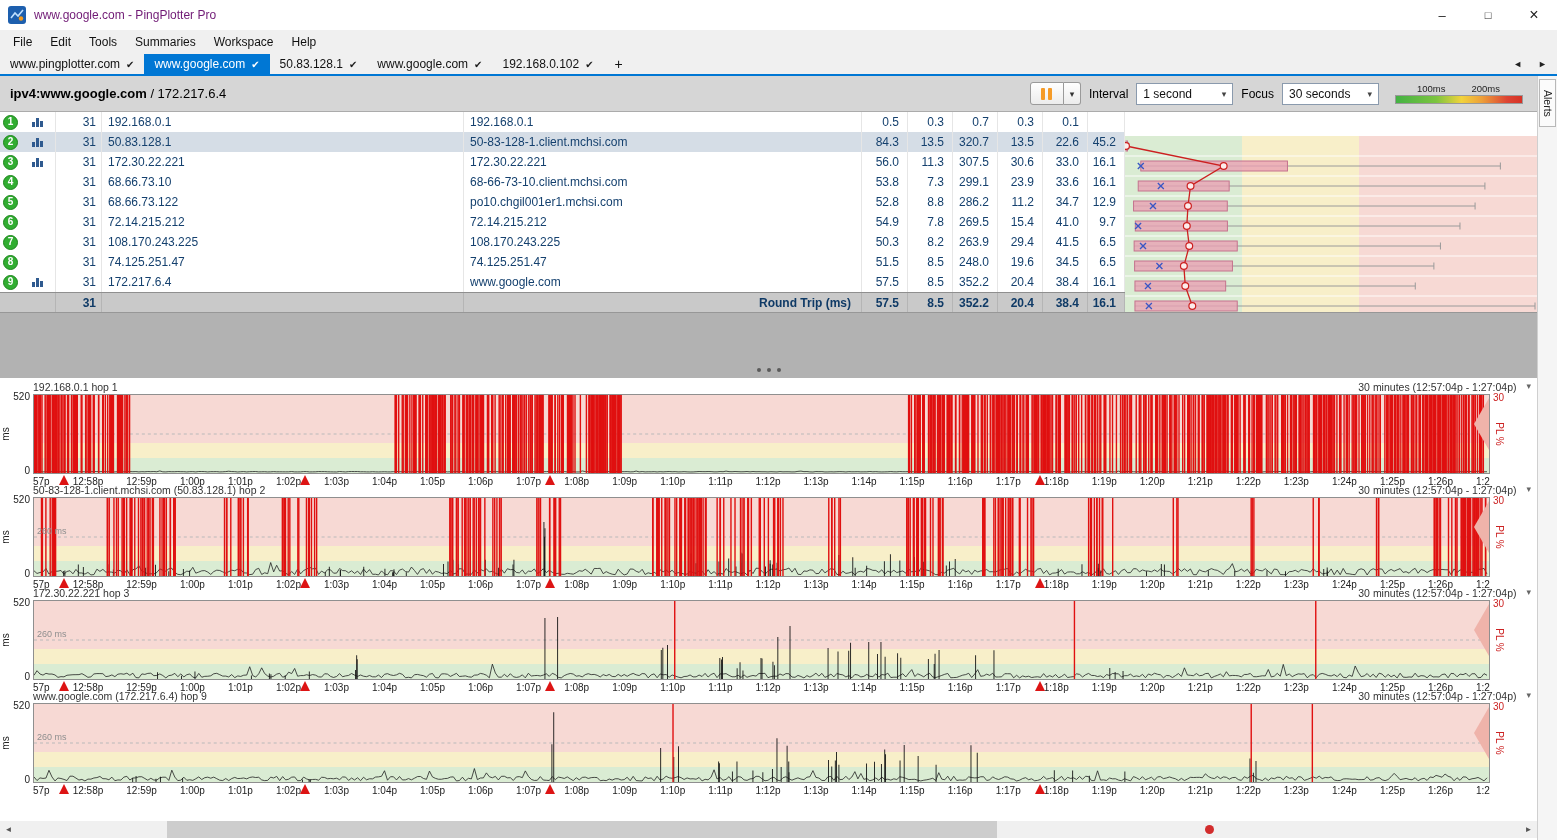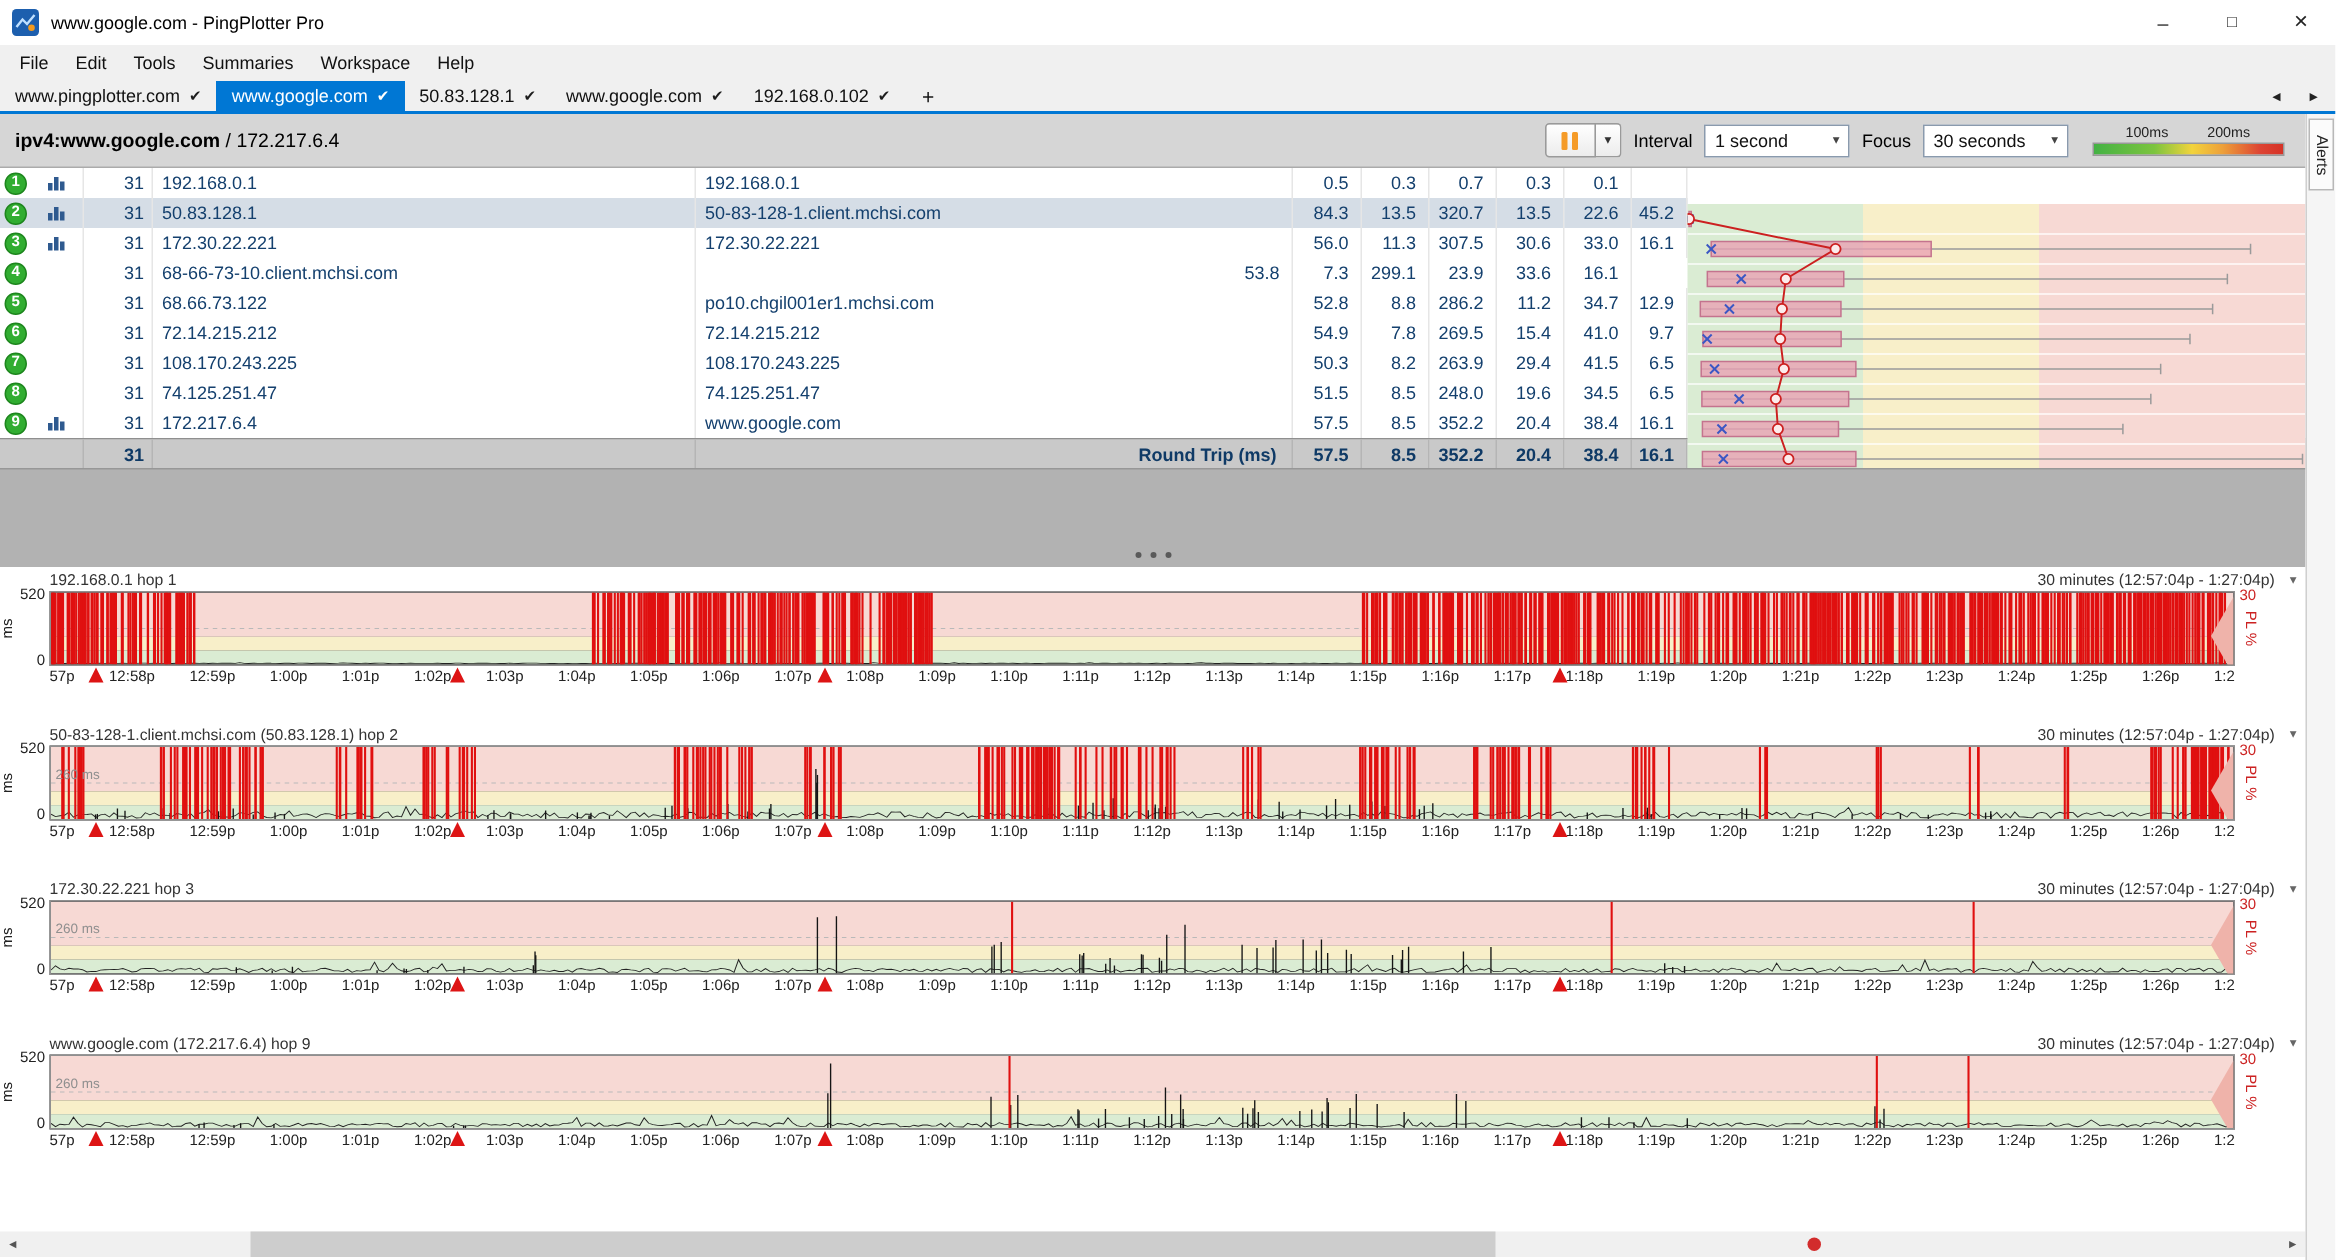--- a/index.html
+++ b/index.html
@@ -2,21 +2,21 @@
 <html><head>
 <meta charset="utf-8">
 <style>
   * { margin:0; padding:0; box-sizing:border-box; font-family:"Liberation Sans","DejaVu Sans",sans-serif; }
   html,body { width:1557px; height:840px; overflow:hidden; background:#fff; }
   body { position:relative; font-size:12px; color:#111; }
 
   
   .titlebar { height:30px; display:flex; align-items:center; padding-left:8px; background:#fff; }
   .app-icon { width:18px; height:18px; margin-right:8px; flex:0 0 auto; }
-  .title-text { font-size:12px; color:#000000; }
+  .title-text { font-size:12px; color:#701a75; }
   .win-btns { margin-left:auto; display:flex; height:30px; }
   .win-btn { width:46px; display:flex; align-items:center; justify-content:center; font-size:13px; color:#222; }
   .win-btn.max { font-size:11px; }
   .win-btn.close { font-size:16px; }
 
   
   .menubar { height:24px; background:#f0f0f0; display:flex; align-items:center; padding-left:4px; }
   .menu-item { padding:0 9px; font-size:12px; color:#111; line-height:24px; }
 
   
@@ -83,21 +83,21 @@
   .gray-panel { height:66px; background:#b2b2b2; border-top:1px solid #979797; position:relative; width:1537px; }
   .splitter { position:absolute; left:50%; bottom:6px; transform:translateX(-50%); display:flex; gap:6px; }
   .splitter i { width:4px; height:4px; border-radius:50%; background:#5a5a5a; display:block; }
 
   
   .graphs { width:1537px; background:#fff; }
   .graph { height:103px; position:relative; }
   .g-head { height:16px; display:flex; align-items:center; padding:2px 6px 0 33px; font-size:10.5px; color:#333; }
   .g-range-wrap { margin-left:auto; display:flex; align-items:flex-start; gap:10px; }
   .g-chev { font-size:9px; color:#666; }
-  .g-mid { display:flex; height:50px; }
+  .g-mid { display:flex; height:80px; }
   .g-y { width:33px; position:relative; flex:0 0 auto; }
   .g-ymax { position:absolute; top:-3px; right:3px; font-size:10px; color:#222; }
   .g-ymin { position:absolute; bottom:-2px; right:3px; font-size:10px; color:#222; }
   .g-yunit { position:absolute; left:-1px; top:50%; transform:translateY(-50%) rotate(-90deg); font-size:10px; color:#222; }
   .g-plot { flex:0 0 1457px; position:relative; border:1px solid #8f8f8f; background:#404040; overflow:hidden; }
   .g-plot svg { position:absolute; inset:0; width:100%; height:100%; display:block; }
   .g-midlabel { position:absolute; left:3px; top:calc(50% - 11px); font-size:9px; color:#8f8f8f; }
   .g-wedge { position:absolute; right:0; top:3px; width:0; height:0; border-right:15px solid #efb3aa; border-top:26px solid transparent; border-bottom:26px solid transparent; }
   .g-r { width:46px; position:relative; flex:0 0 auto; }
   .g-plmax { position:absolute; top:-2px; left:3px; font-size:10px; color:#cc2222; }
@@ -267,20 +267,21 @@
         <div class="c num">30.6</div>
         <div class="c num">33.0</div>
         <div class="c num">16.1</div>
         <div class="c latc"></div>
       </div>
       <div class="trow grid">
         <div class="c hopc">
           <span class="hopnum">4</span>
         </div>
         <div class="c num cnt">31</div>
+        <div class="c ipc">68.66.73.10</div>
         <div class="c namec">68-66-73-10.client.mchsi.com</div>
         <div class="c num">53.8</div>
         <div class="c num">7.3</div>
         <div class="c num">299.1</div>
         <div class="c num">23.9</div>
         <div class="c num">33.6</div>
         <div class="c num">16.1</div>
         <div class="c latc"></div>
       </div>
       <div class="trow grid">

